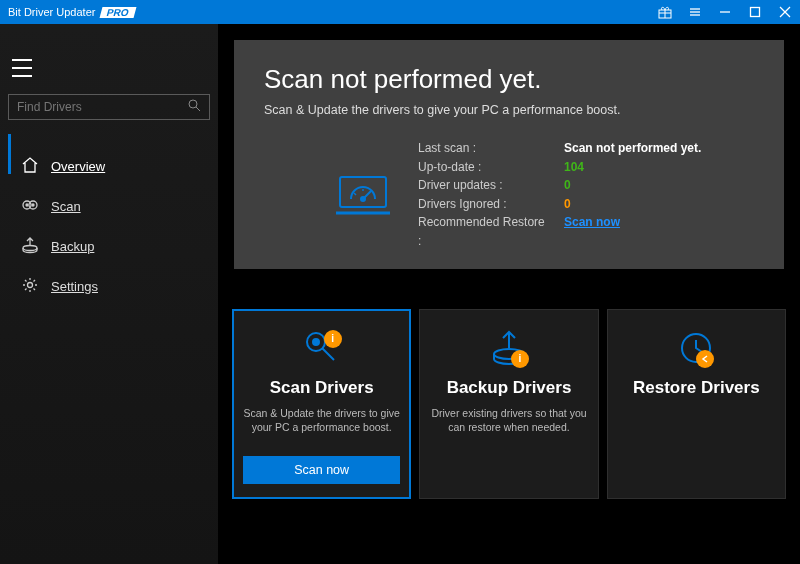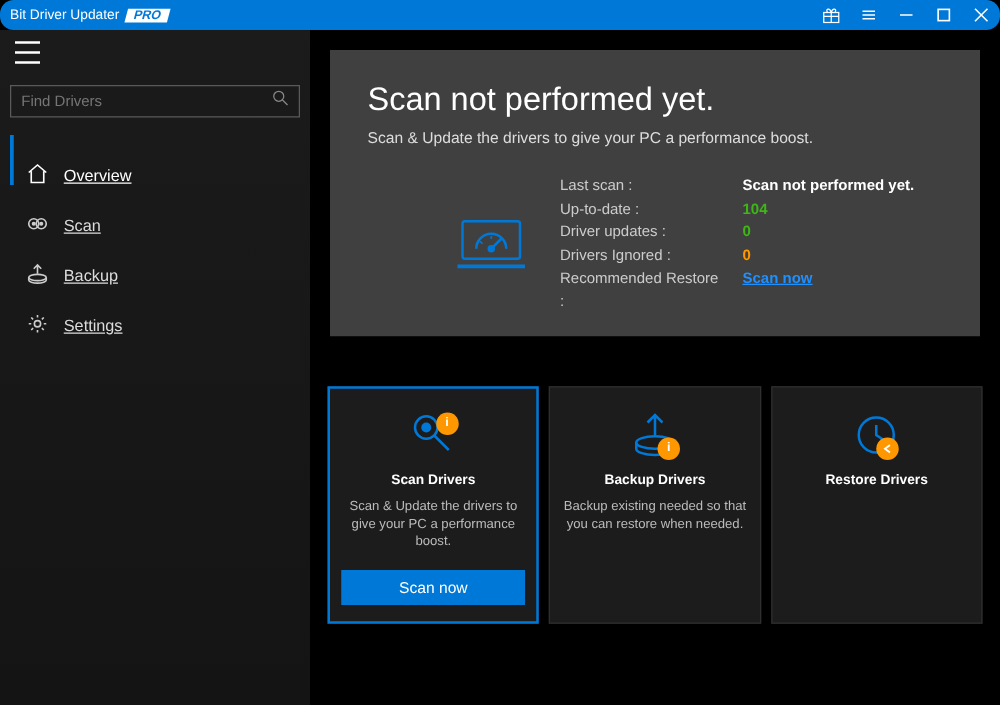--- a/index.html
+++ b/index.html
@@ -1,24 +1,24 @@
 <!DOCTYPE html>
 <html><head>
 <meta charset="utf-8">
 <style>
   * { box-sizing: border-box; margin: 0; padding: 0; }
   html, body { width: 800px; height: 564px; overflow: hidden; font-family: 'Segoe UI', Arial, sans-serif; background: #000; color: #fff; }
-  .titlebar { height: 24px; background: #0078d7; display: flex; align-items: center; padding: 0 0 0 8px; font-size: 11px; border-radius: 11px; }
+  .titlebar { height: 24px; background: #0078d7; display: flex; align-items: center; padding: 0 0 0 8px; font-size: 11px; }
   .titlebar .appname { color: #fff; }
   .titlebar .pro { background: #fff; color: #0078d7; font-weight: bold; padding: 0 6px; margin-left: 6px; font-size: 10px; transform: skewX(-15deg); display: inline-block; }
   .titlebar .spacer { flex: 1; }
   .titlebar .winbtn { width: 30px; height: 24px; display: flex; align-items: center; justify-content: center; color: #fff; cursor: default; }
   .titlebar .winbtn svg { stroke: #fff; fill: none; }
   .body { display: flex; height: 540px; }
-  .sidebar { width: 248px; background: linear-gradient(to bottom, #1b1b1b, #141414); padding: 2px 8px; }
+  .sidebar { width: 218px; background: linear-gradient(to bottom, #1b1b1b, #141414); padding: 28px 8px; }
   .hamburger { width: 28px; height: 24px; margin: 4px 0 14px 4px; display: flex; flex-direction: column; justify-content: space-between; padding: 3px 0; }
   .hamburger div { height: 2px; background: #fff; width: 20px; }
   .searchwrap { border: 1px solid #5a5a5a; height: 26px; display: flex; align-items: center; padding: 0 8px; margin-bottom: 14px; }
   .searchwrap input { flex: 1; background: transparent; border: none; outline: none; color: #aaa; font-size: 12px; }
   .navitem { height: 40px; display: flex; align-items: flex-end; gap: 12px; padding: 0 10px; font-size: 13px; color: #ddd; border-left: 3px solid transparent; text-decoration: underline; }
   .navitem.active { color: #fff; border-left: 3px solid #0078d7; }
   .navitem .icon { width: 18px; height: 18px; display: flex; align-items: center; justify-content: center; }
   .main { flex: 1; background: #000; padding: 0; }
   .summary { background: #404040; margin: 16px; padding: 24px 30px 18px 30px; }
   .summary h1 { font-weight: 300; font-size: 26px; margin-bottom: 8px; }
@@ -29,21 +29,21 @@
   .stats .row { display: flex; gap: 18px; line-height: 1.55; }
   .stats .label { width: 128px; color: #ccc; }
   .stats .val { font-weight: 600; }
   .val.green { color: #3fb618; font-weight: 600; }
   .val.orange { color: #ff9800; font-weight: 600; }
   .val.link { color: #1e90ff; text-decoration: underline; cursor: pointer; }
   .cards { display: flex; gap: 8px; padding: 24px 14px 0 14px; }
   .card { flex: 1; background: #1c1c1c; border: 1px solid #2f2f2f; padding: 16px 10px 14px 10px; text-align: center; display: flex; flex-direction: column; align-items: center; min-height: 190px; }
   .card.active { border: 2px solid #0078d7; padding: 15px 9px 13px 9px; }
   .card .cicon { height: 44px; display: flex; align-items: center; justify-content: center; margin-bottom: 8px; position: relative; }
-  .card .ctitle { font-size: 11px; font-weight: 600; margin-bottom: 8px; }
+  .card .ctitle { font-size: 17px; font-weight: 600; margin-bottom: 8px; }
   .card .cdesc { font-size: 10.5px; color: #bbb; line-height: 1.35; flex: 1; }
   .card .cbtn { background: #0078d7; color: #fff; font-size: 12.5px; padding: 7px 0; width: 100%; margin-top: 10px; cursor: pointer; }
   .badge { position: absolute; width: 18px; height: 18px; border-radius: 50%; display: flex; align-items: center; justify-content: center; font-size: 10px; font-weight: bold; }
   .badge.orange-b { background: #ff9800; color: #fff; }
   .badge.green-b { background: #2ecc40; color: #fff; }
 </style>
 </head>
 <body>
 
 <div class="titlebar">
@@ -196,21 +196,21 @@
       <div class="card">
         <div class="cicon">
           <svg width="44" height="40" viewBox="0 0 44 40" stroke="#0078d7" fill="none" stroke-width="2">
             <ellipse cx="22" cy="26" rx="15" ry="5"></ellipse>
               <path d="M7 26 V31 A15 5 0 0 0 37 31 V26"></path>
             <path d="M22 4 V20 M16 10 L22 4 L28 10"></path>
           </svg>
           <span class="badge orange-b" style="right:2px;bottom:2px">i</span>
         </div>
         <div class="ctitle">Backup Drivers</div>
-        <div class="cdesc">Backup existing needed so that you can restore when needed.</div>
+        <div class="cdesc">Driver existing drivers so that you can restore when needed.</div>
       </div>
 
       <div class="card">
         <div class="cicon">
           <svg width="44" height="40" viewBox="0 0 44 40" stroke="#0078d7" fill="none" stroke-width="2">
             <circle cx="22" cy="20" r="14"></circle>
               <path d="M22 12 V20 L28 24"></path>
           </svg>
           <span class="badge orange-b" style="right:4px;bottom:2px">
             <svg width="10" height="10" viewBox="0 0 10 10" stroke="#fff" fill="none" stroke-width="1.5">

